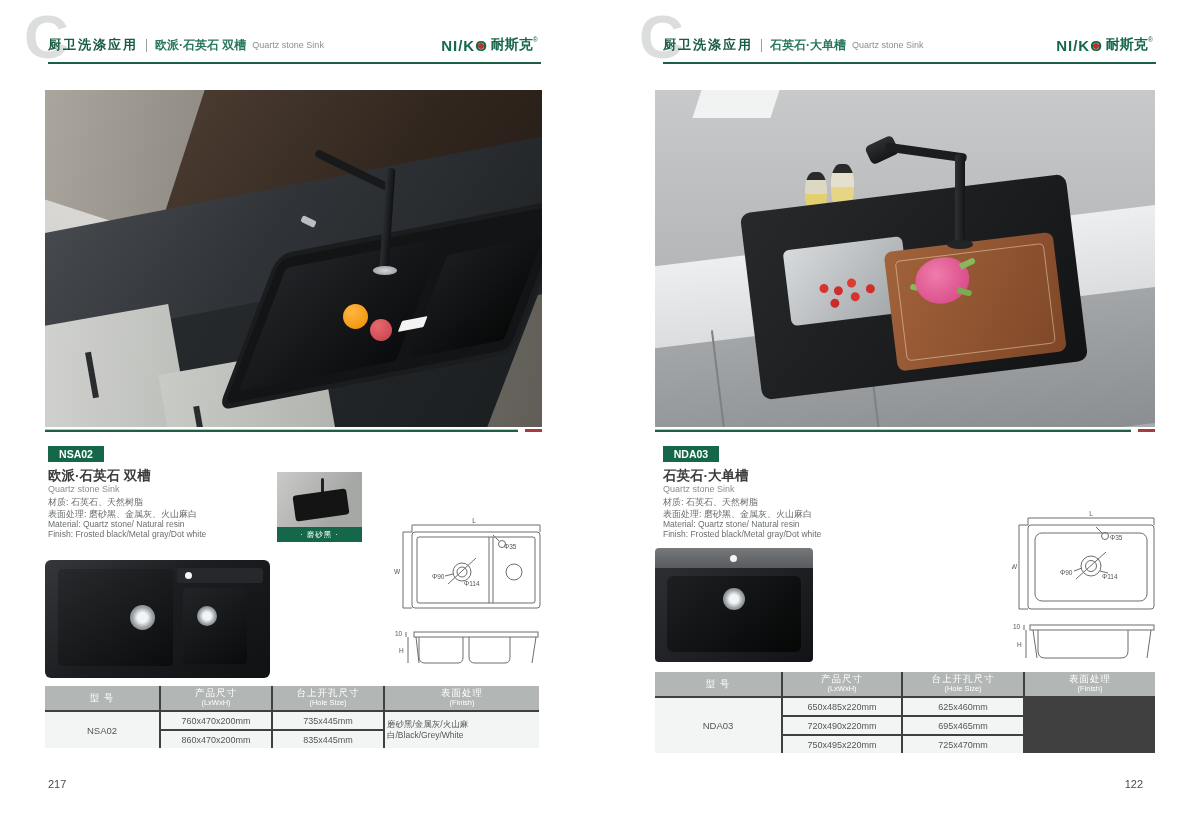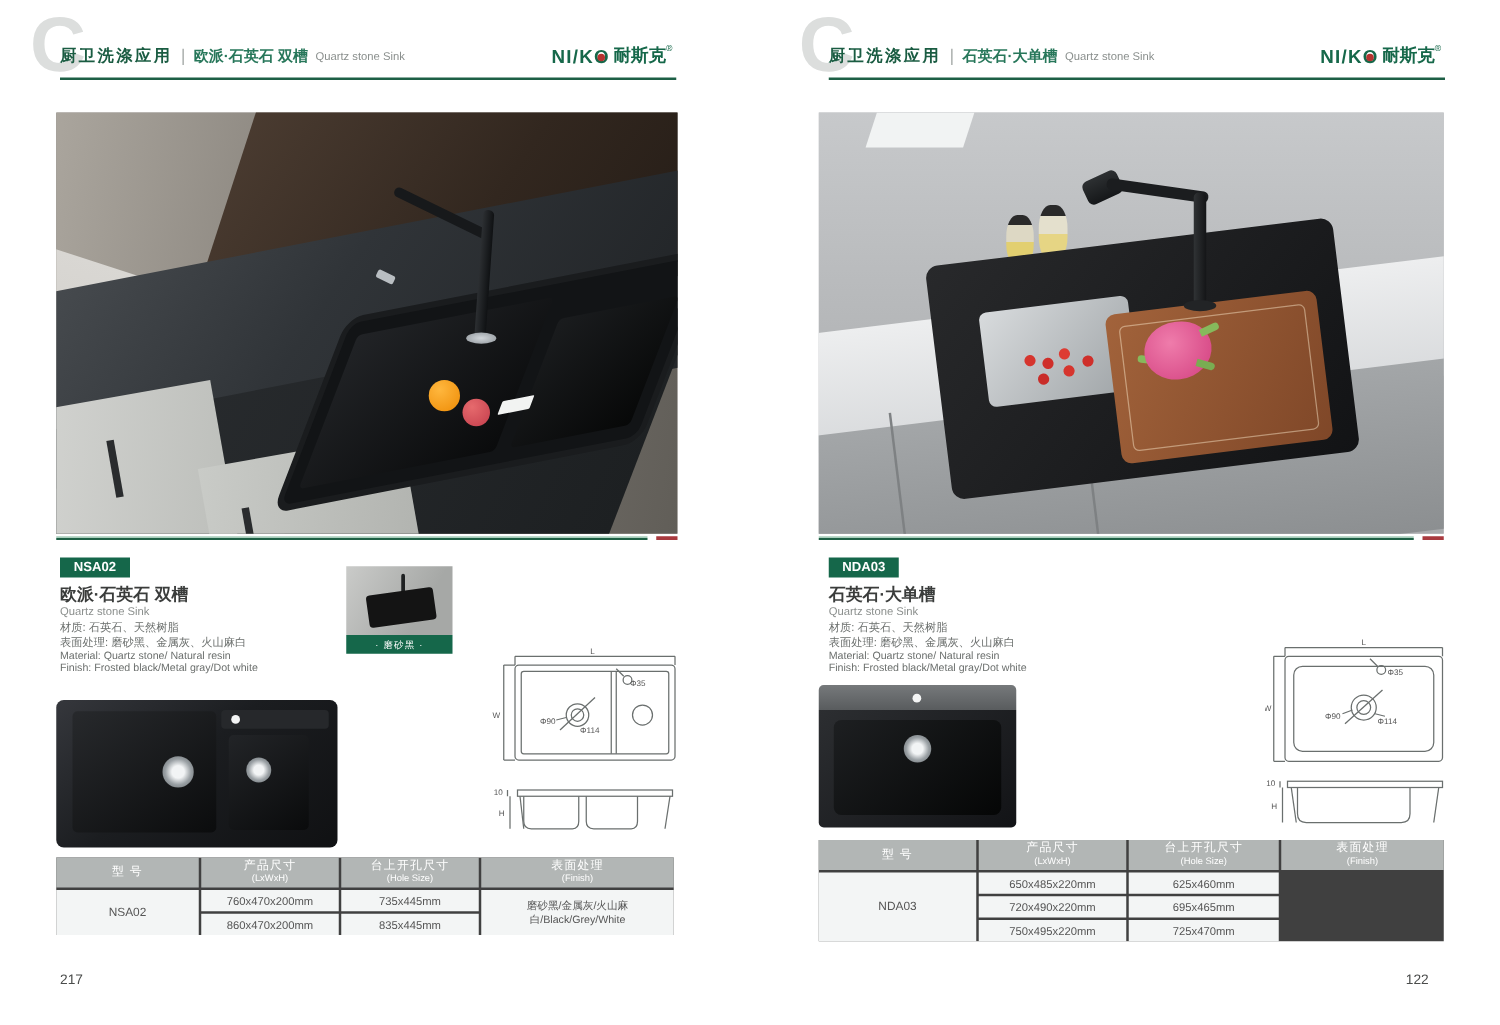--- a/index.html
+++ b/index.html
@@ -88,21 +88,21 @@
   .badge{position:absolute;left:18px;top:446px;min-width:46px;height:16px;padding:0 5px;
          background:#15674a;color:#fff;font-size:10.5px;font-weight:bold;line-height:16px;text-align:center;}
   .p-title{position:absolute;left:18px;top:467px;font-size:13.5px;font-weight:bold;color:#3a3c3b;}
   .p-en{position:absolute;left:18px;top:484px;font-size:9px;color:#8b8f8d;}
   .p-spec1{position:absolute;left:18px;top:496px;font-size:9px;color:#6b6f6d;}
   .p-spec2{position:absolute;left:18px;top:508px;font-size:9px;color:#6b6f6d;}
   .p-spec3{position:absolute;left:18px;top:519px;font-size:8.5px;color:#6b6f6d;}
   .p-spec4{position:absolute;left:18px;top:529px;font-size:8.5px;color:#6b6f6d;}
 
   
-  .swatches{position:absolute;left:247px;top:453px;width:263px;display:flex;gap:4px;flex-direction:column;}
+  .swatches{position:absolute;left:247px;top:472px;width:263px;display:flex;gap:4px;flex-direction:column;}
   .swatch{width:85px;}
   .sw-img{position:relative;height:55px;overflow:hidden;background:linear-gradient(120deg,#cacbc9,#a6a8a6 70%);}
   .sw-img>div{position:absolute;}
   .sw-sink{left:17px;top:20px;width:54px;height:26px;border-radius:3px;transform:rotate(-8deg);}
   .sw-sink-black{background:#141414;}
   .sw-sink-gray{background:#585c5e;}
   .sw-sink-white{background:#ece9e4;border:1px solid #cfccc6;}
   .sw-board-orange{left:24px;top:26px;width:26px;height:14px;background:#b65a2f;transform:rotate(-8deg);}
   .sw-board-red{left:24px;top:26px;width:26px;height:14px;background:#9c4633;transform:rotate(-8deg);}
   .sw-faucet{left:44px;top:6px;width:3px;height:17px;background:#1f2122;border-radius:2px;}
@@ -135,21 +135,21 @@
 
   
   .spec-table{position:absolute;display:grid;gap:2px;background:#404040;}
   .t1{left:15px;top:686px;width:494px;grid-template-columns:114px 110px 110px 1fr;}
   .t2{left:10px;top:672px;width:500px;grid-template-columns:126px 118px 120px 1fr;}
   .st-h{background:#b2b6b5;color:#fff;display:flex;flex-direction:column;align-items:center;justify-content:center;
         height:24px;font-size:9.5px;line-height:1.15;letter-spacing:1px;}
   .st-h .sub{font-size:7.5px;letter-spacing:0;}
   .st-c{background:#f3f5f5;display:flex;align-items:center;justify-content:center;height:17px;font-size:9px;color:#555;}
   .st-model{height:auto;font-size:9.5px;}
-  .st-finish{height:auto;flex-direction:column;line-height:1.35;font-size:8.5px;text-align:center;padding:2px;}
+  .st-finish{height:auto;flex-direction:column;line-height:1.35;font-size:8.5px;text-align:left;padding:2px;}
 
   .pageno{position:absolute;top:778px;font-size:11px;color:#4a4c4b;}
   .pn-l{left:18px;}
   .pn-r{right:14px;text-align:right;}
 </style>
 </head>
 <body>
 
 <div class="page page-left">
   <div class="c-mark">C</div>

